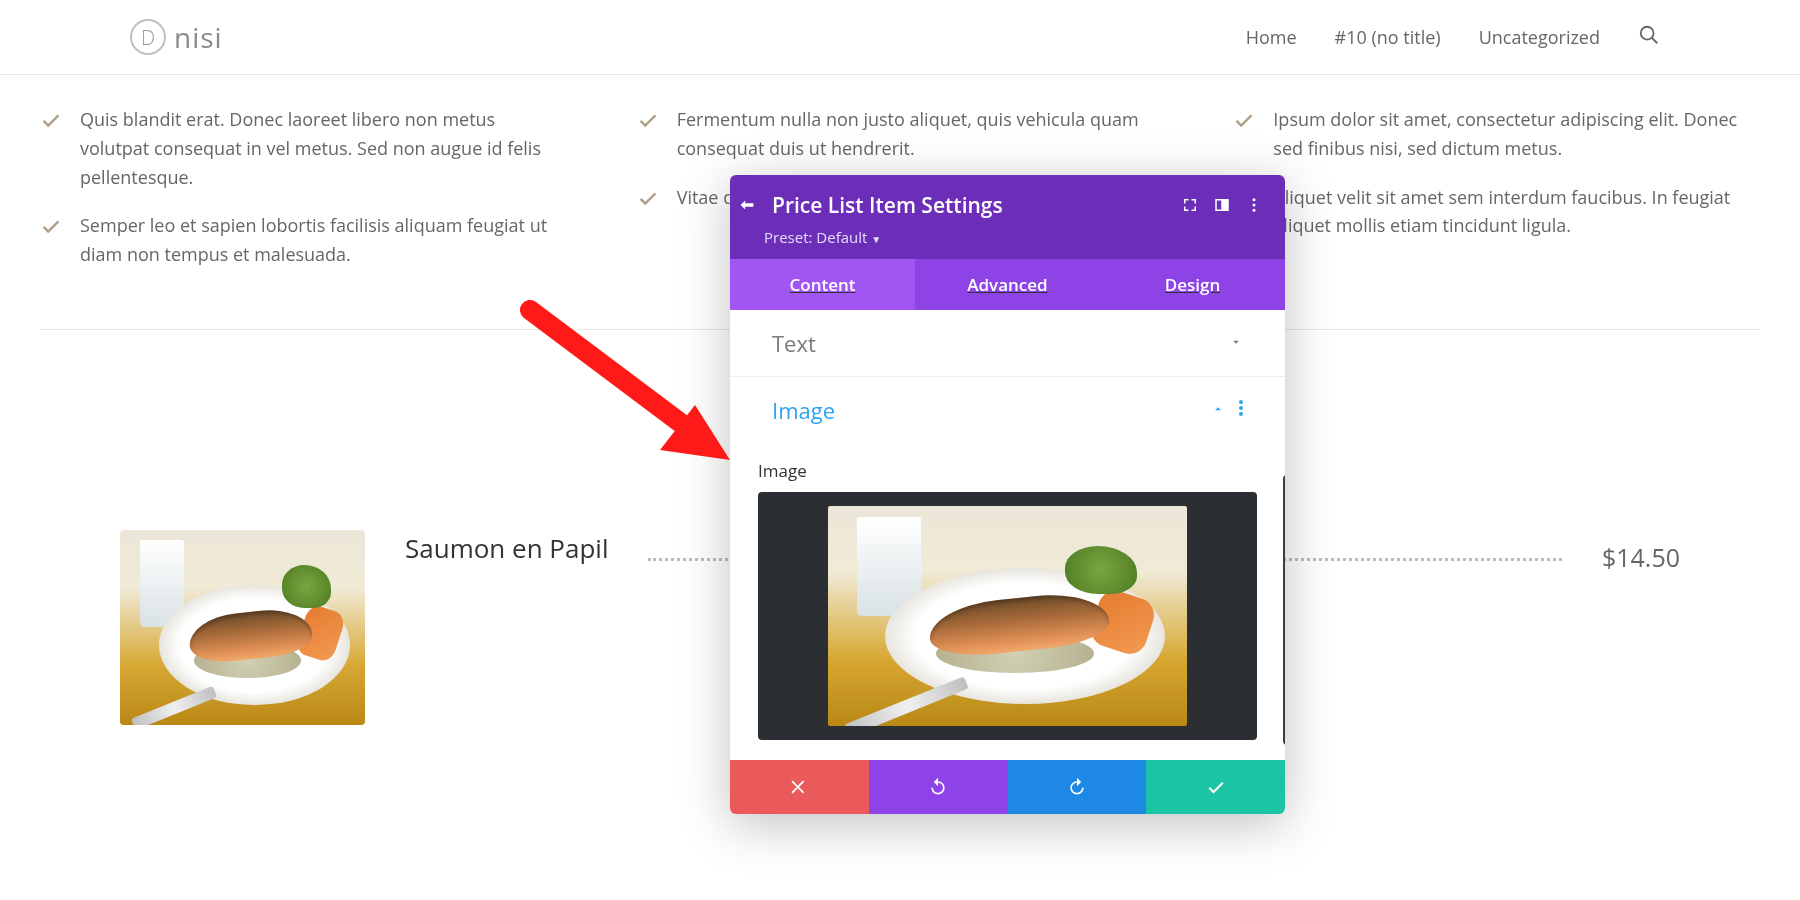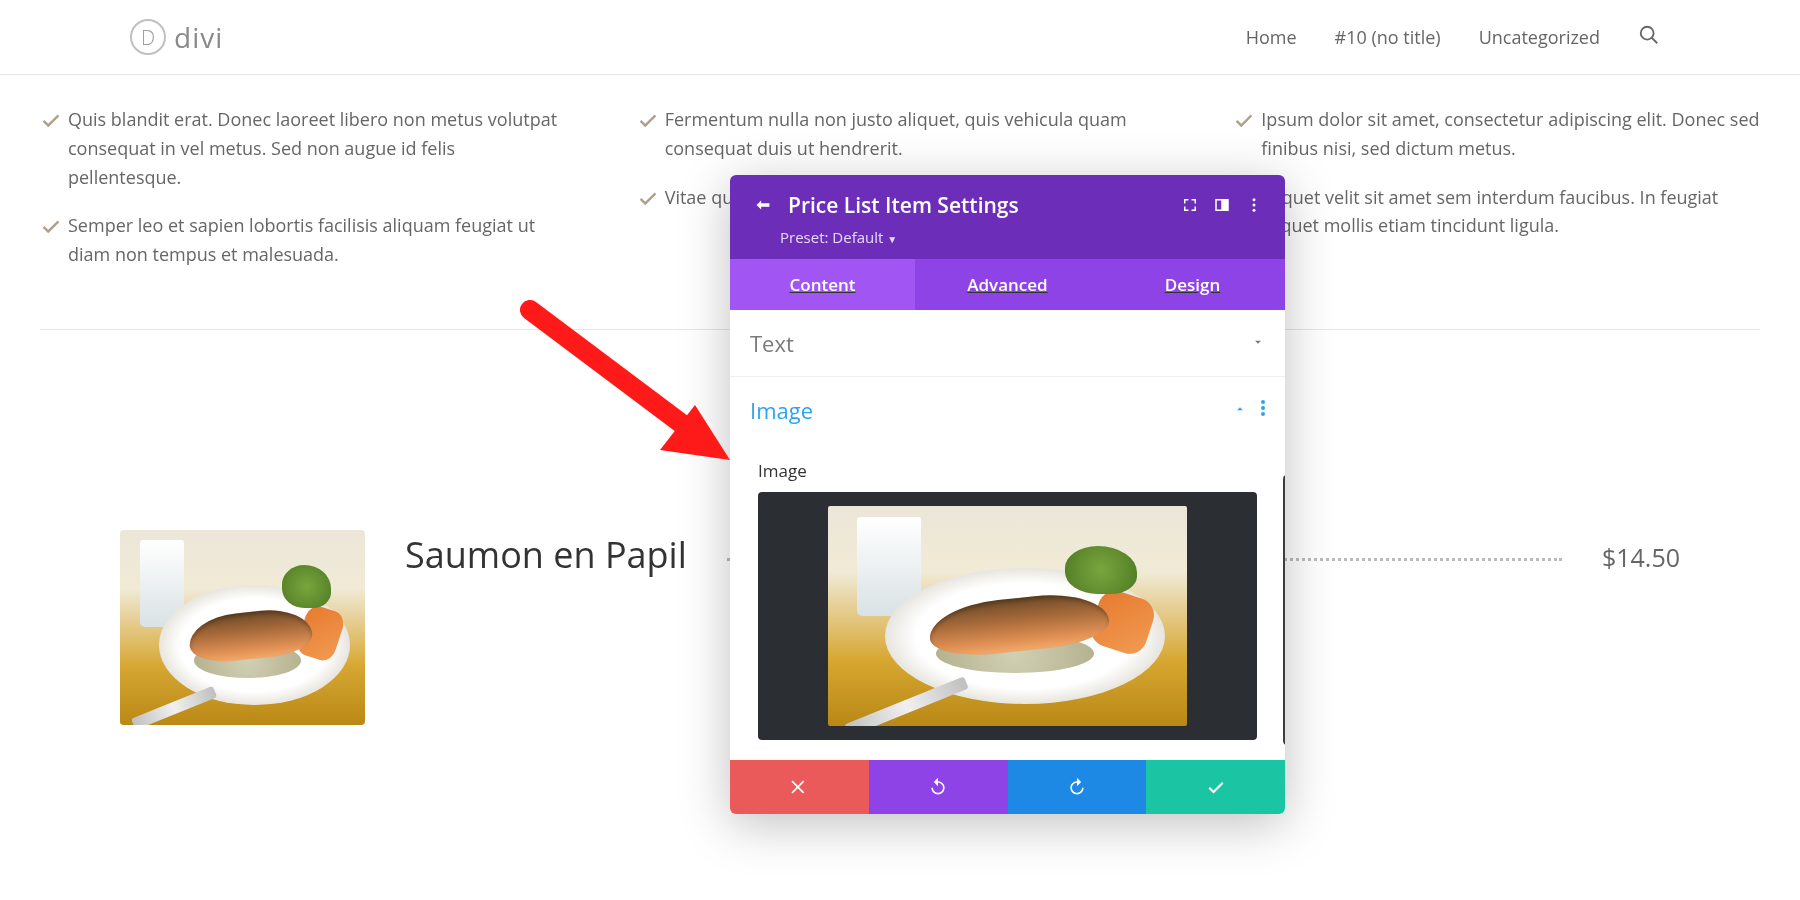--- a/index.html
+++ b/index.html
@@ -11,62 +11,62 @@
   .logo-mark { width: 36px; height: 36px; border: 2px solid #c0c0c0; border-radius: 50%; display: flex; align-items: center; justify-content: center; font-size: 20px; color: #9e9e9e; font-weight: 300; }
   .logo-text { color: #8a8a8a; font-size: 28px; font-weight: 400; letter-spacing: 1px; }
   .nav { display: flex; align-items: center; gap: 38px; margin-left: 24px; }
   .nav a { color: #666; text-decoration: none; font-size: 18px; font-weight: 500; }
   .search-icon svg { width: 22px; height: 22px; stroke: #666; }
 
   
   .page { padding: 30px 40px 0 40px; }
   .blurbs { display: flex; gap: 70px; padding: 0 0 40px 0; }
   .col { flex: 1; }
-  .blurb { display: flex; gap: 6px; margin-bottom: 20px; }
+  .blurb { display: flex; gap: 18px; margin-bottom: 20px; }
   .check svg { width: 22px; height: 22px; fill: #b0a089; margin-top: 4px; flex-shrink: 0; }
   .blurb p { color: #666; font-size: 18px; line-height: 1.6; }
 
   .divider { height: 1px; background: #e6e6e6; margin: 0 0 200px 0; }
 
   
   .price-item { display: flex; align-items: flex-start; gap: 40px; padding: 0 80px; }
   .price-img { width: 245px; height: 195px; border-radius: 4px; overflow: hidden; }
   .price-img .dish { width:100%; height:100%; }
-  .price-title { font-size: 36px; color: #333; font-weight: 500; flex-shrink:0;text-align:center; }
+  .price-title { font-size: 26px; color: #333; font-weight: 500; flex-shrink:0;text-align:center; }
   .price-line { flex: 1; border-bottom: 3px dotted #bbb; margin-top: 28px; }
   .price-val { font-size: 25px; color: #666; margin-top:10px; }
 
   
   .dish { background: linear-gradient(180deg,#ece6d9 0%,#f0ead6 30%,#d7a732 70%,#b98815 100%); position:relative; }
   .dish .glass { position:absolute; left:8%; top:5%; width:18%; height:45%; background:linear-gradient(180deg,#fff,#d9e2e5); border-radius:3px 3px 5px 5px; }
   .dish .plate { position:absolute; left:16%; top:28%; width:78%; height:62%; background:radial-gradient(ellipse at center,#fff 55%,#e8e6df 70%,#d8d5cc 100%); border-radius:50%; }
   .dish .salmon { position:absolute; left:28%; top:42%; width:50%; height:24%; background:linear-gradient(180deg,#6d4a28,#a76a3a 40%,#e09054 80%,#f2a96a); border-radius:40% 40% 35% 35%/60% 60% 40% 40%; transform:rotate(-6deg); box-shadow:0 3px 4px rgba(0,0,0,.25) inset; }
   .dish .rice { position:absolute; left:30%; top:58%; width:44%; height:18%; background:radial-gradient(circle,#d2d0b4,#b3b18e); border-radius:50%; }
   .dish .carrots { position:absolute; right:10%; top:40%; width:16%; height:26%; background:linear-gradient(135deg,#e57a2f,#f29b52); border-radius:30%; transform:rotate(18deg); }
   .dish .greens { position:absolute; right:14%; top:18%; width:20%; height:22%; background:radial-gradient(circle,#7aa63f,#4d7a22); border-radius:50% 60% 40% 50%; }
   .dish .fork { position:absolute; left:4%; bottom:6%; width:36%; height:6%; background:linear-gradient(90deg,#bfbfbf,#f0f0f0,#bfbfbf); border-radius:3px; transform:rotate(-22deg); }
   .dish .napkin { position:absolute; left:2%; bottom:0; width:52%; height:38%; background:linear-gradient(135deg,#e4c23e,#c9a216); transform:skewX(-12deg); z-index:-1; }
 
   
   .modal { position: absolute; top: 175px; left: 730px; width: 555px; background: #fff; box-shadow: 0 10px 50px rgba(0,0,0,.25); border-radius: 6px; overflow: hidden; }
-  .modal-header { background: #6C2EB9; color: #fff; padding: 16px 22px 12px 22px; }
+  .modal-header { background: #6C2EB9; color: #fff; padding: 16px 22px 12px 6px; }
   .modal-header-row { display: flex; align-items: center; gap: 14px; }
   .modal-title { font-size: 21px; font-weight: 600; flex: 1; }
   .hdr-icon { width: 18px; height: 18px; display: inline-flex; align-items: center; justify-content: center; cursor:pointer; }
   .hdr-icon.back { width:22px; }
   .hdr-icon svg { fill: #fff; }
   .preset { margin-top: 8px; font-size: 15px; color: #e7d9fb; margin-left: 28px; }
   .preset .caret { font-size: 10px; margin-left: 4px; }
 
   .tabs { display: flex; background: #8E43E7; text-decoration: underline; }
   .tab { flex: 1; text-align: center; padding: 14px 0; color: #fff; font-size: 17px; font-weight: 600; cursor:pointer; }
   .tab.active { background: #A156F4; }
 
   .modal-body { background: #fff; }
-  .acc { padding: 18px 20px; display:flex; align-items:center; justify-content:space-between; }
+  .acc { padding: 18px 42px; display:flex; align-items:center; justify-content:space-between; }
   .acc .acc-title { font-size: 22px; color: #7a7a7a; }
   .acc.open .acc-title { color: #2ea3f2; }
   .acc-icons { display:flex; align-items:center; gap:14px; }
   .chev svg { width:14px; height:14px; fill:#7a7a7a; }
   .acc.open .chev svg { fill:#2ea3f2; }
   .dots svg { width:4px; height:16px; }
   .dots circle { fill:#2ea3f2; }
   .sep { height:1px; background:#eee; margin:0 0; }
 
   .field-label { padding: 16px 28px 10px 28px; font-size: 17px; color:#333; font-weight:500; }
@@ -88,21 +88,21 @@
   
   .arrow { position:absolute; top:300px; left:520px; pointer-events:none; }
   .arrow svg { width:230px; height:180px; }
 </style>
 </head>
 <body>
 
 <div class="header">
   <div class="logo">
     <div class="logo-mark">D</div>
-    <div class="logo-text">divi</div>
+    <div class="logo-text">nisi</div>
   </div>
   <div class="nav">
     <a href="#">Home</a>
     <a href="#">#10 (no title)</a>
     <a href="#">Uncategorized</a>
     <span class="search-icon">
       <svg viewBox="0 0 24 24" fill="none" stroke-width="2">
           <circle cx="10" cy="10" r="7"></circle>
           <line x1="21" y1="21" x2="15" y2="15"></line>
         </svg>

